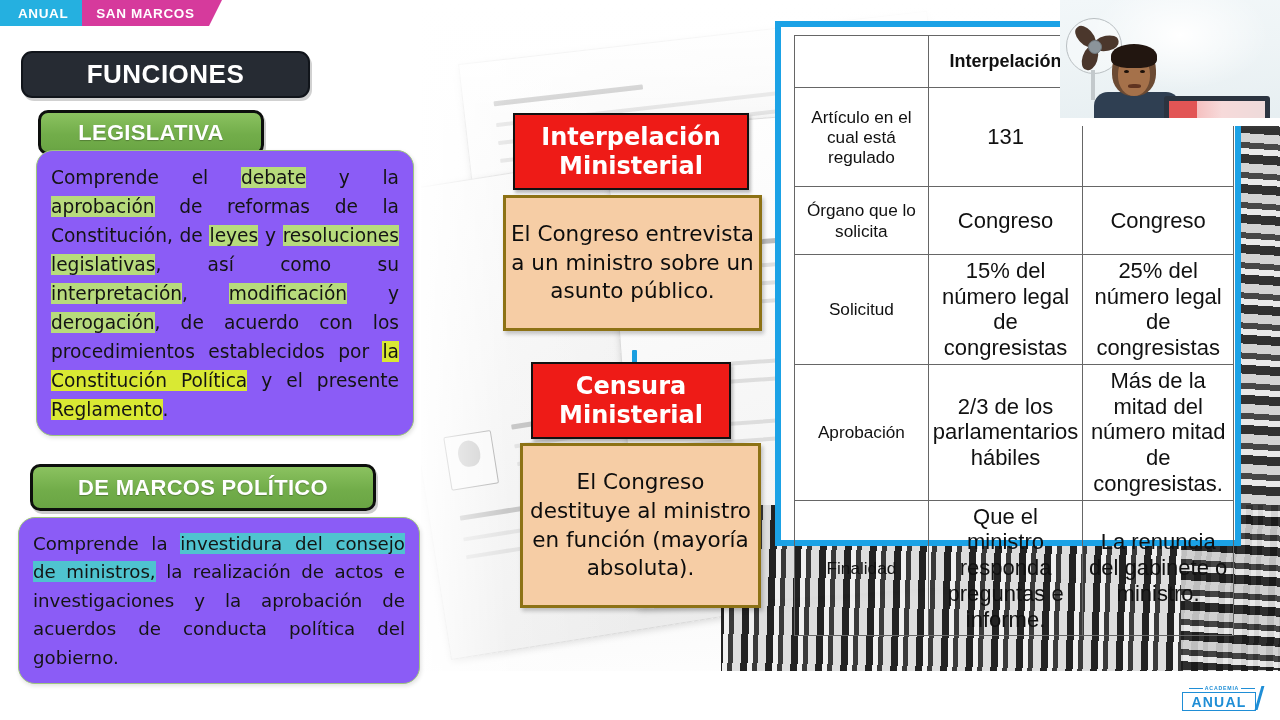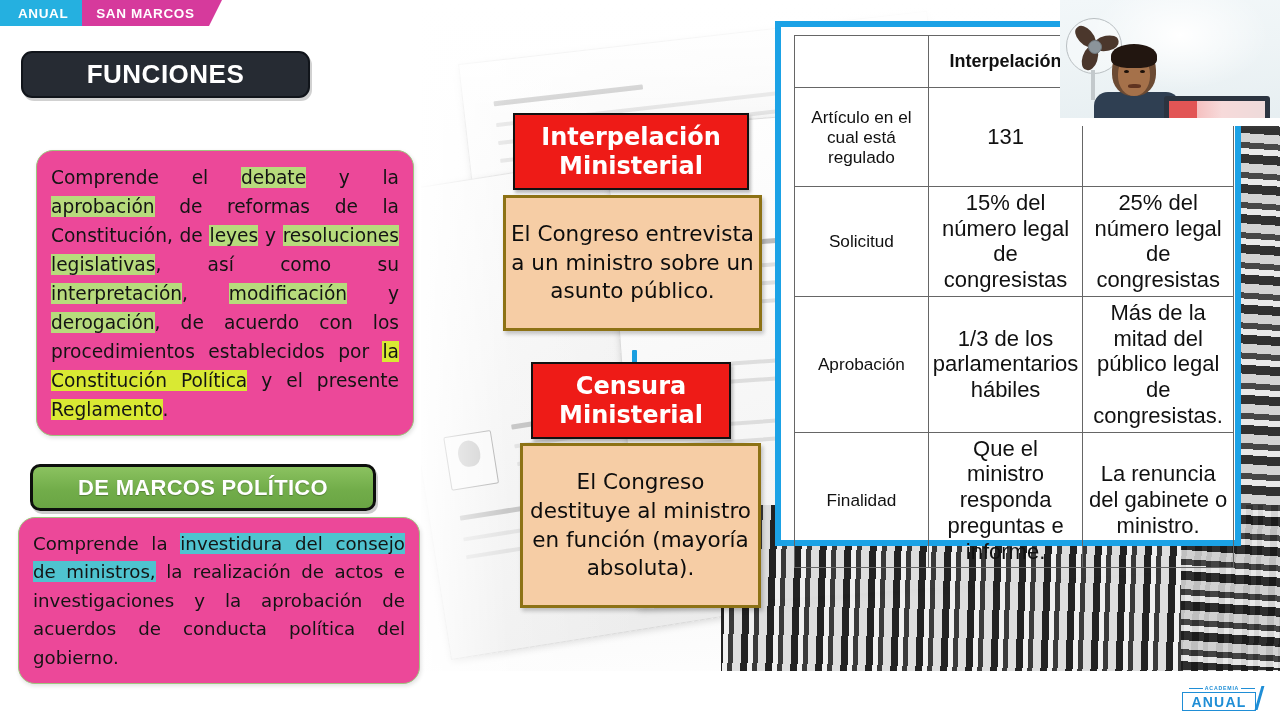--- a/index.html
+++ b/index.html
@@ -68,21 +68,21 @@
     display:flex;align-items:center;justify-content:center;
     box-shadow:2px 3px 0 rgba(0,0,0,.2);}
   .green-pill span{color:#fff;font-weight:bold;letter-spacing:.3px;
     text-shadow:0 1px 1px rgba(0,0,0,.25);}
   .gp-legis{left:38px;top:110px;width:220px;height:39px;}
   .gp-legis span{font-size:22px;}
   .gp-control{left:30px;top:464px;width:340px;height:41px;}
   .gp-control span{font-size:22px;}
 
   
-  .green-card{position:absolute;background:#ec4899;border:1.5px solid #9ec67e;
+  .green-card{position:absolute;background:#8b5cf6;border:1.5px solid #9ec67e;
     border-radius:17px;box-shadow:1px 2px 4px rgba(0,0,0,.12);}
   .gc1{left:36px;top:150px;width:376px;height:284px;}
   .gc2{left:18px;top:517px;width:400px;height:165px;}
   .green-card .body{position:absolute;left:14px;right:14px;top:12px;
     font-size:18.6px;line-height:1.56;color:#141414;text-align:justify;
     font-family:"DejaVu Sans", sans-serif;}
   .gc2 .body{font-size:18.2px;line-height:1.56;}
   .hl-g{background:#b7db7c;}
   .hl-y{background:#d9e933;}
   .hl-c{background:#4fc3cf;}
@@ -219,20 +219,23 @@
 
   <div class="banner">
     <div class="seg seg-anual">ANUAL</div>
     <div class="seg seg-sm">SAN MARCOS</div>
   </div>
 
   <div class="title-pill">
     <span>FUNCIONES</span>
   </div>
 
+  <div class="green-pill gp-legis">
+    <span>LEGISLATIVA</span>
+  </div>
 
   <div class="green-card gc1">
     <div class="body" id="legis-body"><span>Comprende el </span><span class="hl-g">debate</span><span> y la </span><span class="hl-g">aprobación</span><span> de reformas de la Constitución, de </span><span class="hl-g">leyes</span><span> y </span><span class="hl-g">resoluciones legislativas</span><span>, así como su </span><span class="hl-g">interpretación</span><span>, </span><span class="hl-g">modificación</span><span> y </span><span class="hl-g">derogación</span><span>, de acuerdo con los procedimientos establecidos por </span><span class="hl-y">la Constitución Política</span><span> y el presente </span><span class="hl-y">Reglamento</span><span>.</span></div>
   </div>
 
   <div class="green-pill gp-control">
     <span>DE MARCOS POLÍTICO</span>
   </div>
 
   <div class="green-card gc2">
@@ -261,29 +264,34 @@
             <tr class="r-head">
               <td class="rowlab"></td>
               <th class="colA">Interpelación</th>
               <th class="colB"></th>
             </tr>
             <tr class="r1">
               <td class="rowlab">Artículo en el cual está regulado</td>
               <td class="colA">131</td>
               <td class="colB"></td>
             </tr>
+            <tr class="r2">
+              <td class="rowlab">Órgano que lo solicita</td>
+              <td class="colA">Congreso</td>
+              <td class="colB">Congreso</td>
+            </tr>
             <tr class="r3">
               <td class="rowlab">Solicitud</td>
               <td class="colA">15% del número legal de congresistas</td>
               <td class="colB">25% del número legal de congresistas</td>
             </tr>
             <tr class="r4">
               <td class="rowlab">Aprobación</td>
-              <td class="colA">1/3 de los parlamentarios hábiles</td>
-              <td class="colB">Más de la mitad del público legal de congresistas.</td>
+              <td class="colA">2/3 de los parlamentarios hábiles</td>
+              <td class="colB">Más de la mitad del número mitad de congresistas.</td>
             </tr>
             <tr class="r5">
               <td class="rowlab">Finalidad</td>
               <td class="colA">Que el ministro responda preguntas e informe.</td>
               <td class="colB">La renuncia del gabinete o ministro.</td>
             </tr>
           </tbody>
       </table>
     </div>
   </div>

